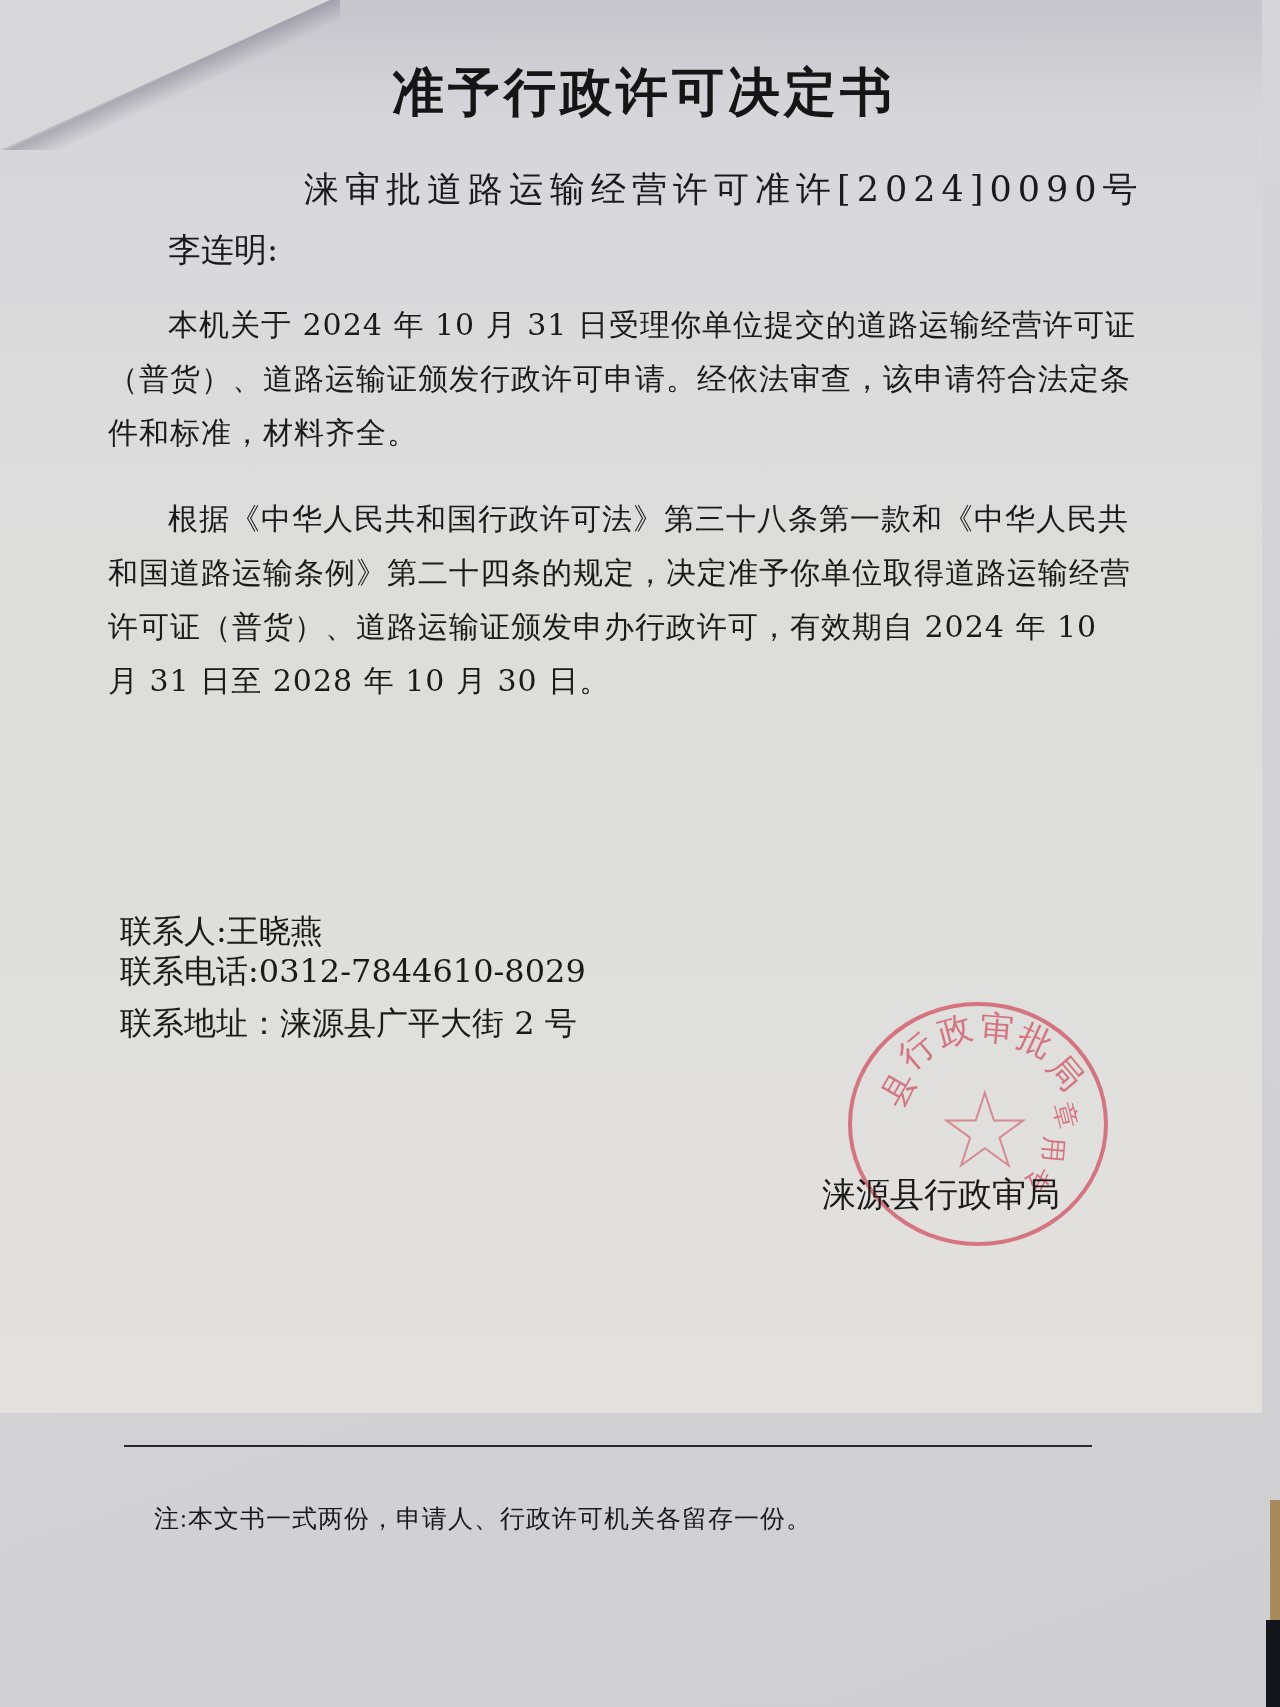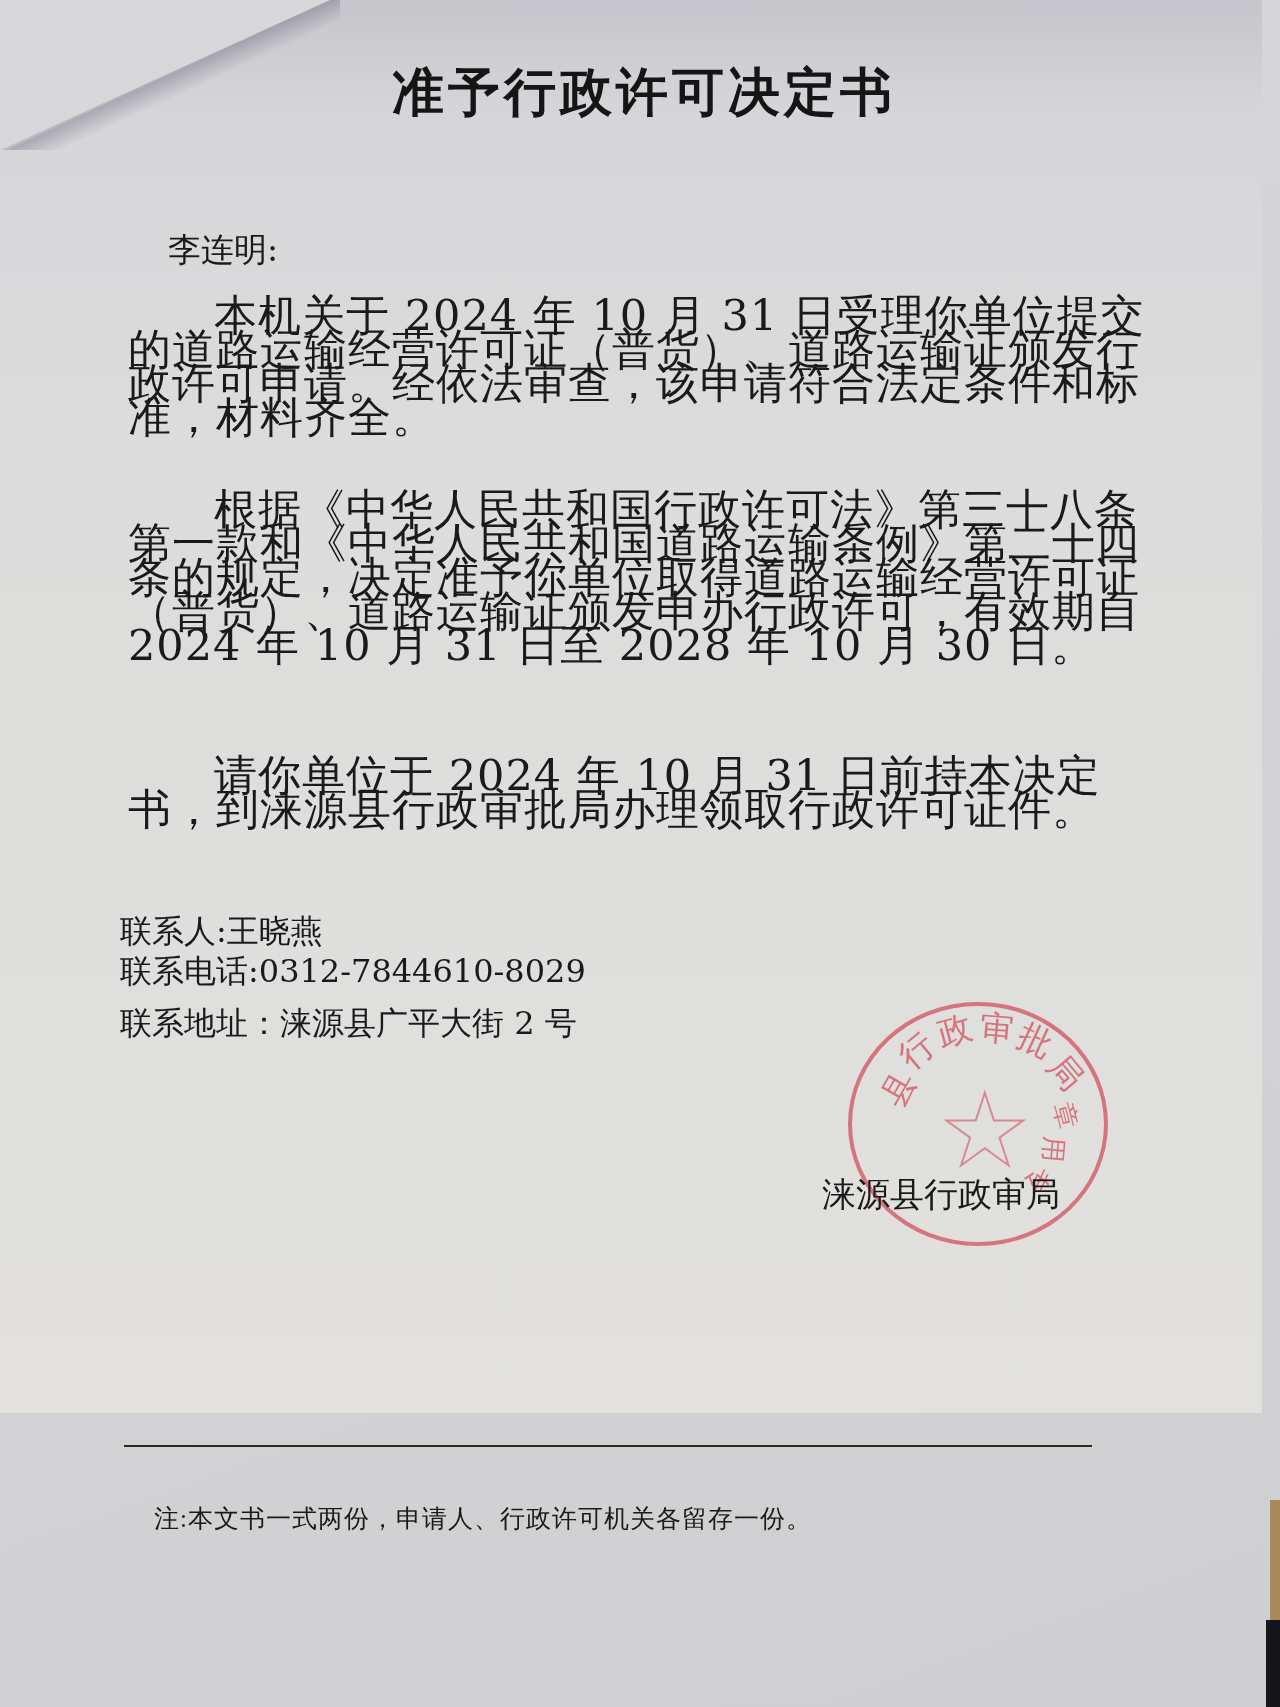--- a/index.html
+++ b/index.html
@@ -63,24 +63,24 @@
       letter-spacing: 6px;
     }
     .recipient {
       position: absolute;
       left: 120px; top: 228px;
       font-size: 33px;
       margin-left: 48px;
     }
     .para {
       position: absolute;
-      left: 128px;
+      left: 108px;
       width: 1030px;
-      font-size: 43px;
-      line-height: 34px;
+      font-size: 30px;
+      line-height: 54px;
       text-indent: 2em;
       letter-spacing: 1px;
     }
     .p1 { top: 298px; }
     .p2 { top: 492px; }
     .p3 { top: 758px; }
     .contact {
       position: absolute;
       left: 120px;
       font-size: 32px;
@@ -136,25 +136,25 @@
   </style>
 </head>
 <body>
 
 <div class="paper-under"></div>
 
 <div class="page">
   <div class="page-edge-shadow"></div>
 
   <div class="title">准予行政许可决定书</div>
+  <div class="doc-number">涞审批道路运输经营许可准许[2024]0090号</div>
   <div class="recipient">李连明:</div>
 
   <div class="para p1">本机关于 2024 年 10 月 31 日受理你单位提交的道路运输经营许可证（普货）、道路运输证颁发行政许可申请。经依法审查，该申请符合法定条件和标准，材料齐全。</div>
   <div class="para p2">根据《中华人民共和国行政许可法》第三十八条第一款和《中华人民共和国道路运输条例》第二十四条的规定，决定准予你单位取得道路运输经营许可证（普货）、道路运输证颁发申办行政许可，有效期自 2024 年 10 月 31 日至 2028 年 10 月 30 日。</div>
-  <div class="para p3">请你单位于 2024 年 10 月 31 日前持本决定书，到涞源县行政审批局办理领取行政许可证件。</div>
 
   <div class="contact c1">联系人:王晓燕</div>
   <div class="contact c2">联系电话:0312-7844610-8029</div>
   <div class="contact c3">联系地址：涞源县广平大街 2 号</div>
 
   <div class="seal">
     <div class="seal-star">★</div>
     <div class="seal-text" style="left:30px; top:60px; transform:rotate(-60deg);">县</div>
     <div class="seal-text" style="left:48px; top:22px; transform:rotate(-40deg);">行</div>
     <div class="seal-text" style="left:86px; top:2px; transform:rotate(-15deg);">政</div>

